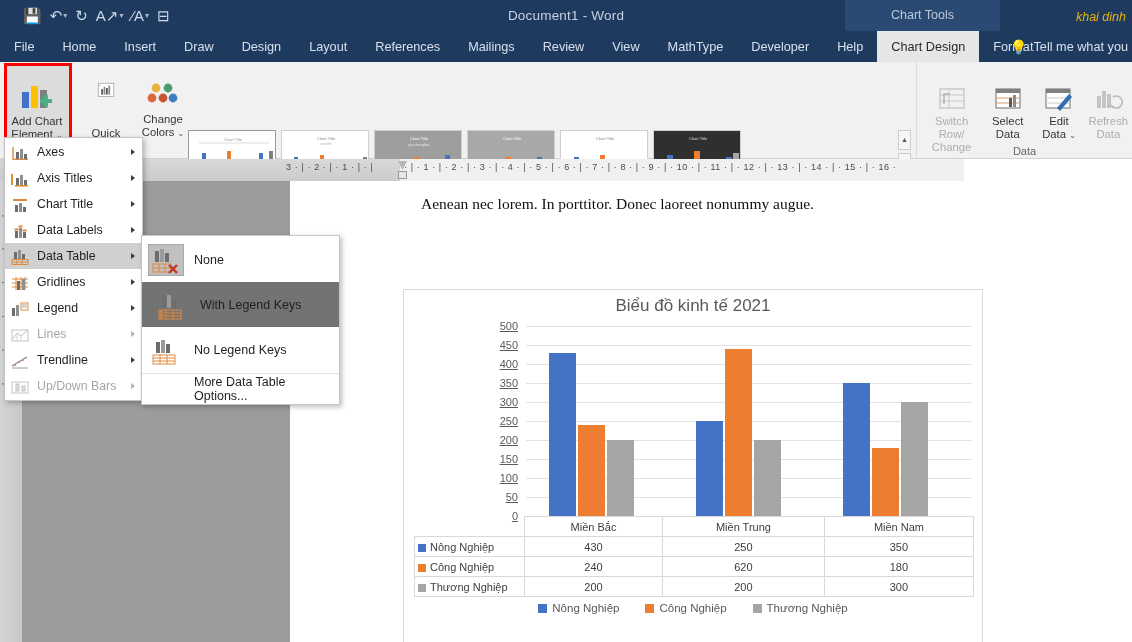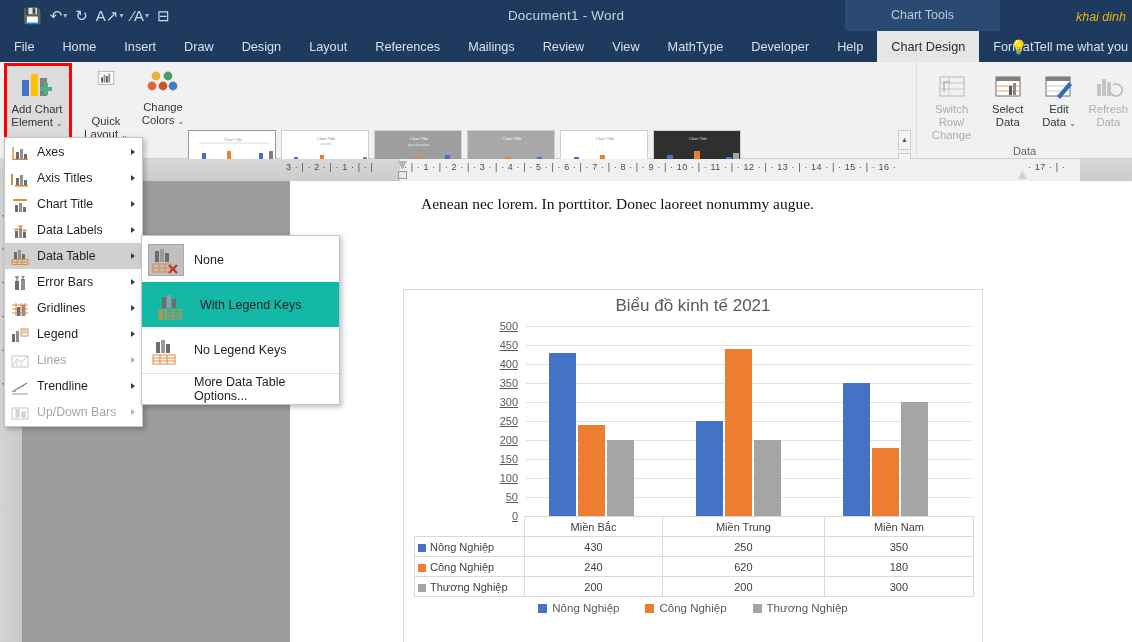--- a/index.html
+++ b/index.html
@@ -56,21 +56,21 @@
 
   
   .ribbon {
     position: absolute; top: 62px; left: 0; width: 1132px; height: 97px;
     background: #f1f1f1; border-bottom: 1px solid #d2d2d2;
   }
   .rgroup { position: absolute; top: 0; height: 97px; }
   .rbtn {
     display: flex; flex-direction: column; align-items: center; justify-content: flex-start;
     padding-top: 6px; width: 66px; height: 80px; font-size: 11.3px; color: #33373b;
-    text-align: center; line-height: 13px;
+    text-align: center; line-height: 13px; margin-top: 12px;
   }
   .rbtn .lbl { margin-top: 3px; }
   .rbtn .lbl .car { font-size: 8px; color: #555; }
   .grouplabel {
     position: absolute; bottom: 2px; width: 100%; text-align: center;
     font-size: 11px; color: #666;
   }
   .addchart-wrap {
     position: absolute; left: 4px; top: 1px; width: 68px; height: 83px;
     border: 3px solid #ff0000; background: #dcdcdc;
@@ -94,21 +94,21 @@
   }
   .gspin div { width: 13px; height: 20px; border: 1px solid #ccc; background: #f6f6f6;
     font-size: 7px; text-align: center; line-height: 18px; color: #555; }
 
   
   .datagroup { position: absolute; right: 0; top: 0; width: 216px; height: 97px; border-left: 1px solid #dcdcdc; }
   .rbtn.dis { color: #adadad; }
 
   
   .hruler {
-    position: absolute; top: 159px; left: 0; width: 1132px; height: 22px;
+    position: absolute; top: 159px; left: 0; width: 964px; height: 22px;
     background: linear-gradient(to bottom,#d8d8d8,#cccccc);
     font-size: 9px; color: #4b4b4b; overflow: hidden;
   }
   .hruler .seg { position: absolute; top: 3px; white-space: nowrap; letter-spacing: .6px; font-size: 9px; }
   .hruler .page-white { position: absolute; left: 400px; top: 0; width: 680px; height: 22px; background: #f0f0f0; }
   .vruler {
     position: absolute; top: 181px; left: 0; width: 22px; height: 461px;
     background: linear-gradient(to right,#d3d3d3,#c9c9c9);
     font-size: 9px; color: #4b4b4b; overflow: hidden;
   }
@@ -202,21 +202,21 @@
     width: 0; height: 0; border-left: 4px solid #3c3c3c;
     border-top: 3.5px solid transparent; border-bottom: 3.5px solid transparent;
   }
   .mitem.disabled .arrow { border-left-color: #b4b4b4; }
 
   .menu2 { left: 141px; top: 235px; width: 199px; padding: 1px 0; }
   .mitem2 {
     display: flex; align-items: center; height: 45px; padding: 0 6px;
     font-size: 12.5px; color: #1f1f1f;
   }
-  .mitem2.hl { background: #14b8a6; padding-left: 12px; }
+  .mitem2.hl { background: #737373; padding-left: 12px; }
   .thumb {
     width: 36px; height: 32px; margin-right: 10px; flex: none; position: relative;
     display: flex; align-items: flex-end; justify-content: center;
   }
   .thumb.selbox { background: #c0c0c0; border: 1px solid #a8a8a8; }
   .msep { height: 1px; background: #e0e0e0; margin: 1px 0; }
   .mitem3 {
     display: flex; align-items: center; height: 28px; padding: 0 6px 0 52px;
     font-size: 12.5px; color: #1f1f1f;
   }
@@ -740,34 +740,20 @@
             <line x1="6" y1="9.5" x2="6" y2="14.5" stroke="#e08a3c"></line>
             <line x1="11" y1="9.5" x2="11" y2="14.5" stroke="#e08a3c"></line>
           </svg>
       </span>
       <span class="mlabel">Data Table</span>
       <span class="arrow"></span>
     </div>
     <div class="mitem">
       <span class="micon">
         <svg width="18" height="15" viewBox="0 0 18 15">
-            <rect x="4" y="5" width="4" height="9" fill="#6d6d6d"></rect>
-            <rect x="10" y="3" width="4" height="11" fill="#8f8f8f"></rect>
-            <line x1="6" y1="1" x2="6" y2="6" stroke="#555"></line>
-            <line x1="4" y1="1" x2="8" y2="1" stroke="#555"></line>
-            <line x1="12" y1="0" x2="12" y2="4" stroke="#555"></line>
-            <line x1="10" y1="0" x2="14" y2="0" stroke="#555"></line>
-          </svg>
-      </span>
-      <span class="mlabel">Error Bars</span>
-      <span class="arrow"></span>
-    </div>
-    <div class="mitem">
-      <span class="micon">
-        <svg width="18" height="15" viewBox="0 0 18 15">
             <g stroke="#e08a3c">
               <line x1="1" y1="3" x2="17" y2="3"></line>
               <line x1="1" y1="7" x2="17" y2="7"></line>
               <line x1="1" y1="11" x2="17" y2="11"></line>
               <line x1="5" y1="1" x2="5" y2="14"></line>
               <line x1="10" y1="1" x2="10" y2="14"></line>
               <line x1="14" y1="1" x2="14" y2="14"></line>
             </g>
             <rect x="6" y="5" width="3" height="9" fill="#6d6d6d"></rect>
             <rect x="11" y="3" width="3" height="11" fill="#8f8f8f"></rect>

